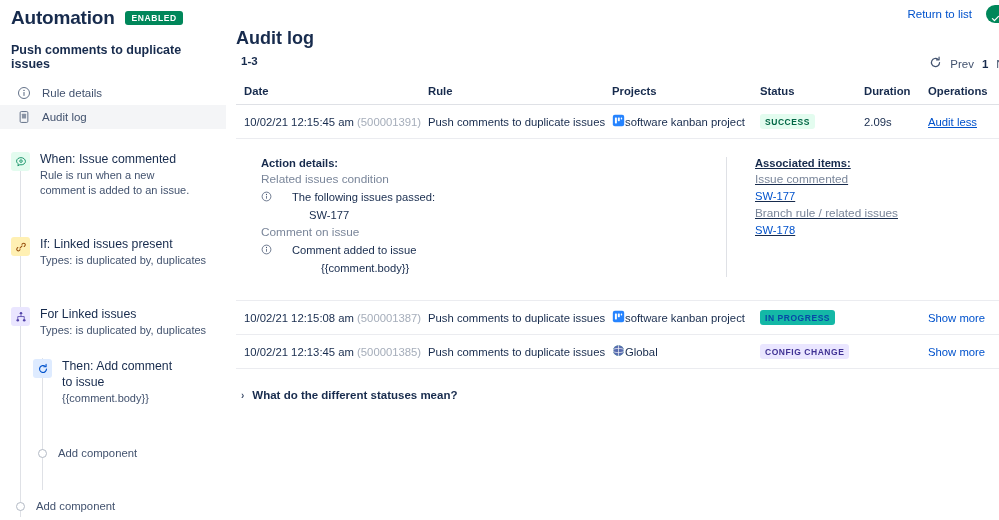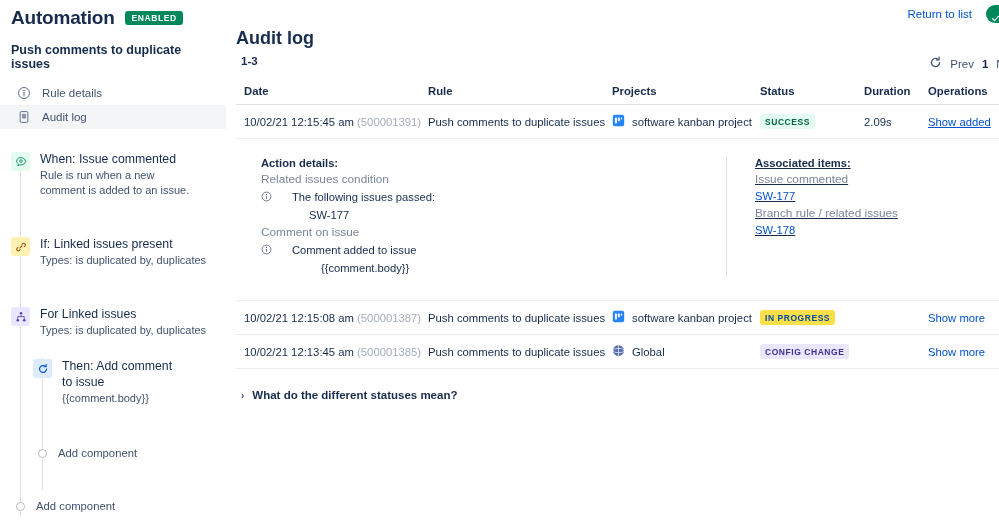--- a/index.html
+++ b/index.html
@@ -122,29 +122,29 @@
     border-bottom: 1px solid #EBECF0; vertical-align: middle;
   }
   .col-date   { width: 192px; padding-left: 8px !important; }
   .col-rule   { width: 184px; }
   .col-proj   { width: 148px; }
   .col-status { width: 104px; }
   .col-dur    { width: 64px; }
   .col-ops    { width: 90px; }
 
   .audit-id { color: #A5ADBA; }
-  .proj-cell { display: flex; align-items: center; gap: 7px; }
+  .proj-cell { display: flex; align-items: center; }
 
   .badge {
     display: inline-block; font-size: 8.5px; font-weight: 700;
     letter-spacing: 0.55px; padding: 3px 5px 2px 5px; border-radius: 3px;
     text-transform: uppercase;
   }
   .badge-success  { background: #E3FCEF; color: #006644; }
-  .badge-progress { background: #fde047; color: #0747A6; }
+  .badge-progress { background: #14b8a6; color: #0747A6; }
   .badge-config   { background: #EAE6FF; color: #403294; }
 
   .op-link { color: #0052CC; cursor: pointer; text-decoration: underline; font-size: 11.3px; }
 
   .detail-row td { border-bottom: 1px solid #EBECF0; padding: 0; }
   .detail-wrap { display: flex; padding: 9px 0 14px 0; }
   .detail-left { width: 490px; padding-left: 25px; }
   .detail-right { padding-left: 28px; border-left: 1px solid #DFE1E6; width: 270px; text-decoration: underline; }
   .detail-head { font-size: 11.2px; font-weight: 700; color: #172B4D; margin-bottom: 2px; }
   .detail-muted { font-size: 11.8px; color: #7A869A; line-height: 17px; }
@@ -336,21 +336,21 @@
                   </svg>
               </span>
               <span>software kanban project</span>
             </span>
           </td>
           <td class="col-status">
             <span class="badge badge-success">SUCCESS</span>
           </td>
           <td class="col-dur">2.09s</td>
           <td class="col-ops">
-            <span class="op-link">Show added</span>
+            <span class="op-link">Audit less</span>
           </td>
         </tr>
 
         <tr class="detail-row">
           <td colspan="6">
             <div class="detail-wrap">
               <div class="detail-left">
                 <div class="detail-head">Action details:</div>
                 <div class="detail-muted">Related issues condition</div>
                 <div class="detail-line">

